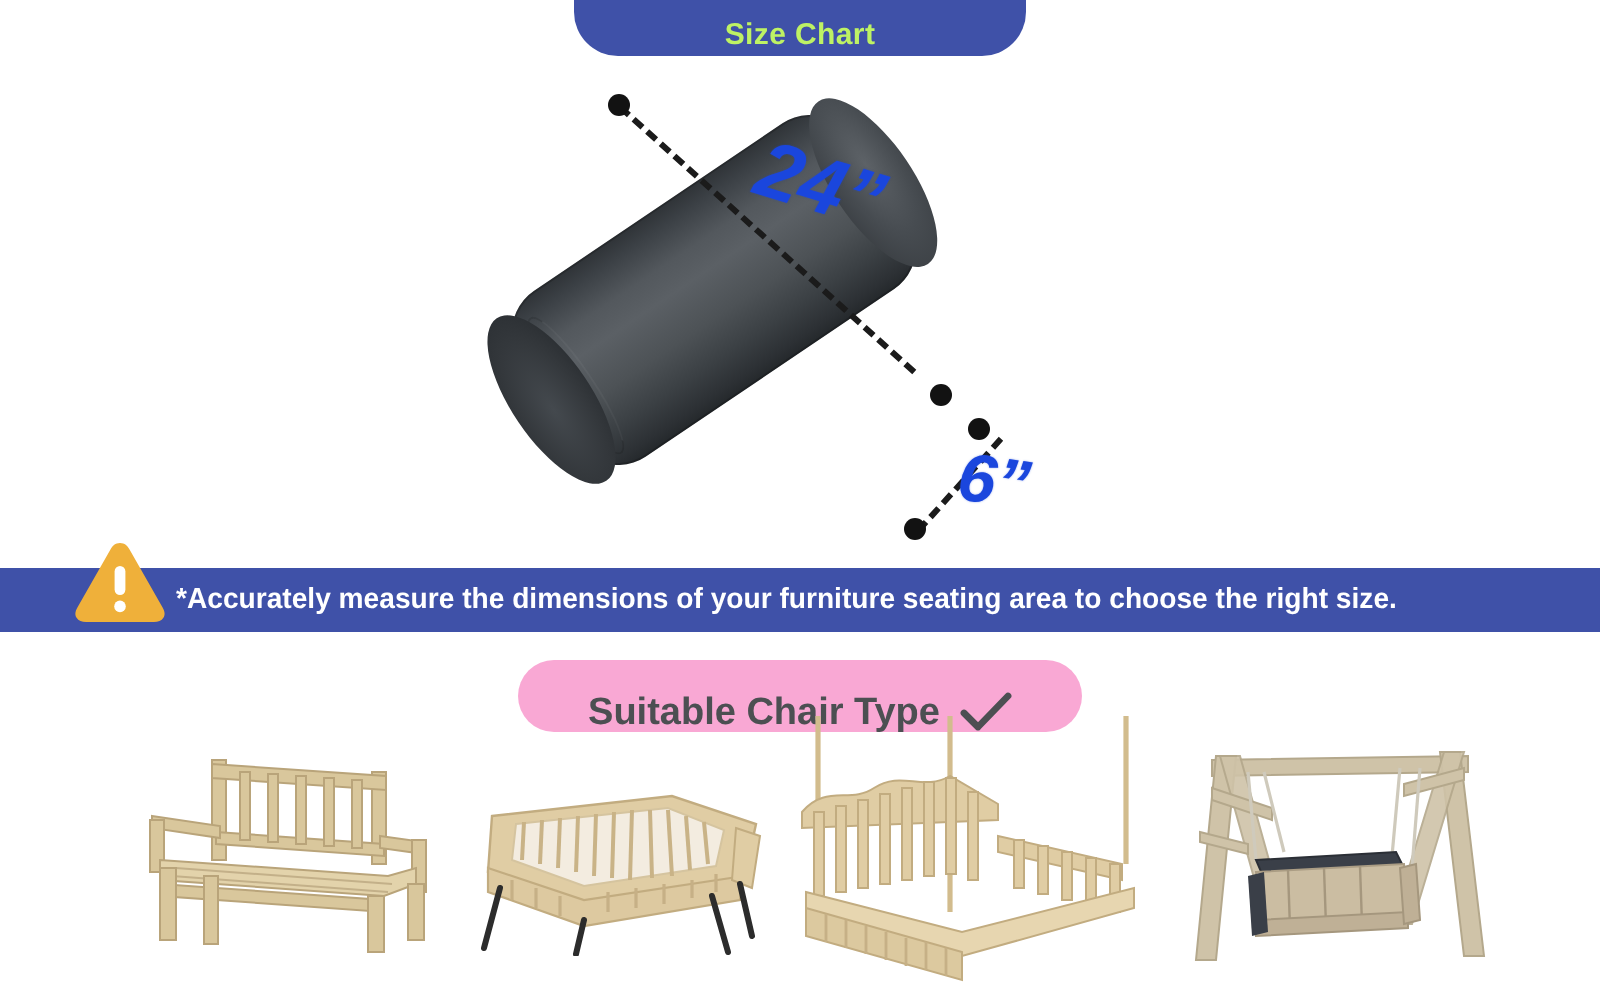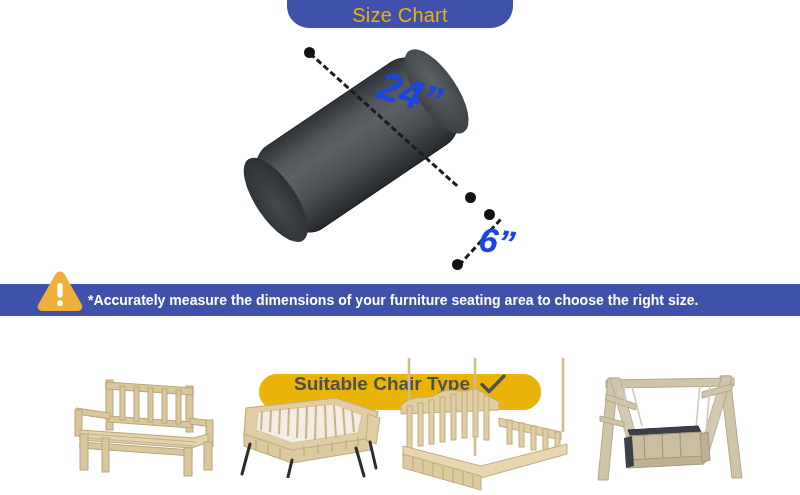--- a/index.html
+++ b/index.html
@@ -9,21 +9,21 @@
   }
   .stage{position:absolute;inset:0;background:#fff;}
 
   
   .size-banner{
     position:absolute;left:287px;top:-14px;width:226px;height:42px;
     background:#3f51a8;border-radius:0 0 22px 22px;
     display:flex;align-items:flex-end;justify-content:center;
   }
   .size-banner-text{
-    color:#eab308;font-size:20px;font-weight:normal;letter-spacing:.2px;
+    color:#bef264;font-size:15px;font-weight:bold;letter-spacing:.2px;
     padding-bottom:3px;line-height:1;
   }
 
   
   .product-area{position:absolute;left:0;top:28px;width:800px;height:250px;}
 
   .bolster{
     position:absolute;left:232px;top:22px;width:250px;height:190px;
     transform:rotate(56deg);transform-origin:50% 50%;
   }
@@ -81,22 +81,22 @@
   .warn-text{
     position:absolute;left:88px;top:289px;width:700px;
     color:#ffffff;font-size:14.5px;font-weight:bold;line-height:22px;
     transform:scaleX(.97);transform-origin:0 50%;white-space:nowrap;
   }
   .warn-icon{position:absolute;left:36px;top:269px;width:48px;height:45px;}
 
   
   .pill{
     position:absolute;left:259px;top:330px;width:282px;height:36px;
-    background:#eab308;border-radius:18px;
-    display:flex;align-items:flex-start;justify-content:center;gap:10px;margin-top:44px;
+    background:#f9a8d4;border-radius:18px;
+    display:flex;align-items:flex-end;justify-content:center;gap:10px;
   }
   .pill-text{
     color:#4c4f52;font-size:19px;font-weight:bold;line-height:1;
   }
   .pill-check{width:26px;height:20px;flex:0 0 auto;}
 
   
   .furn-row{position:absolute;left:0;top:360px;width:800px;height:135px;}
   .furn{position:absolute;}
   .furn svg{display:block;}

